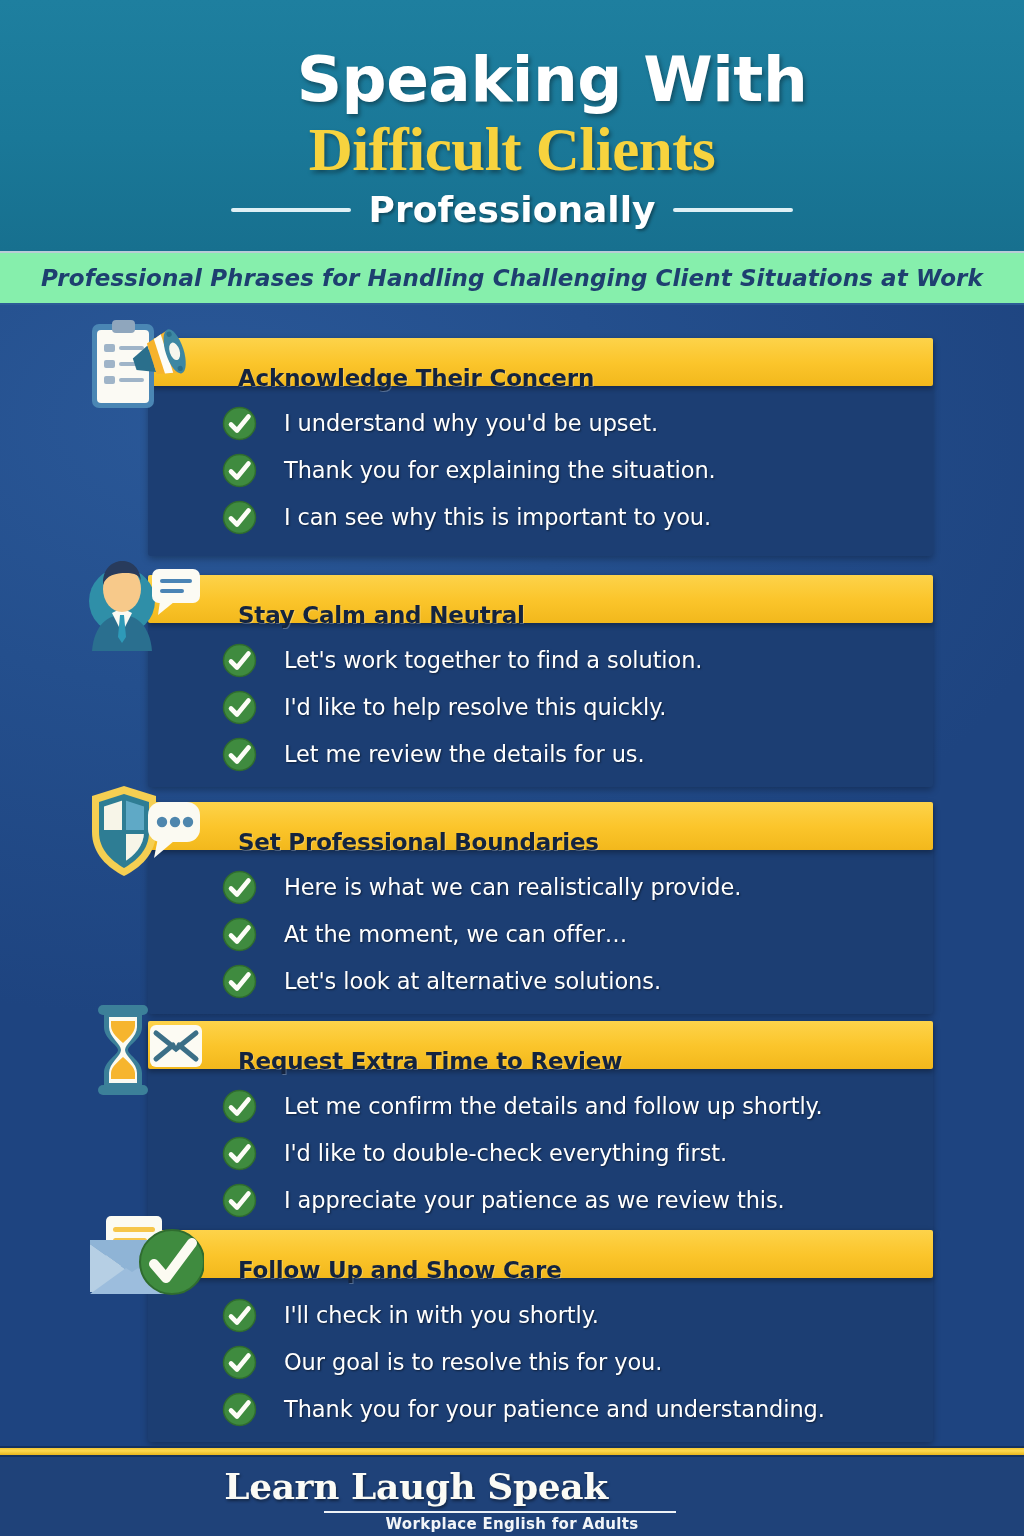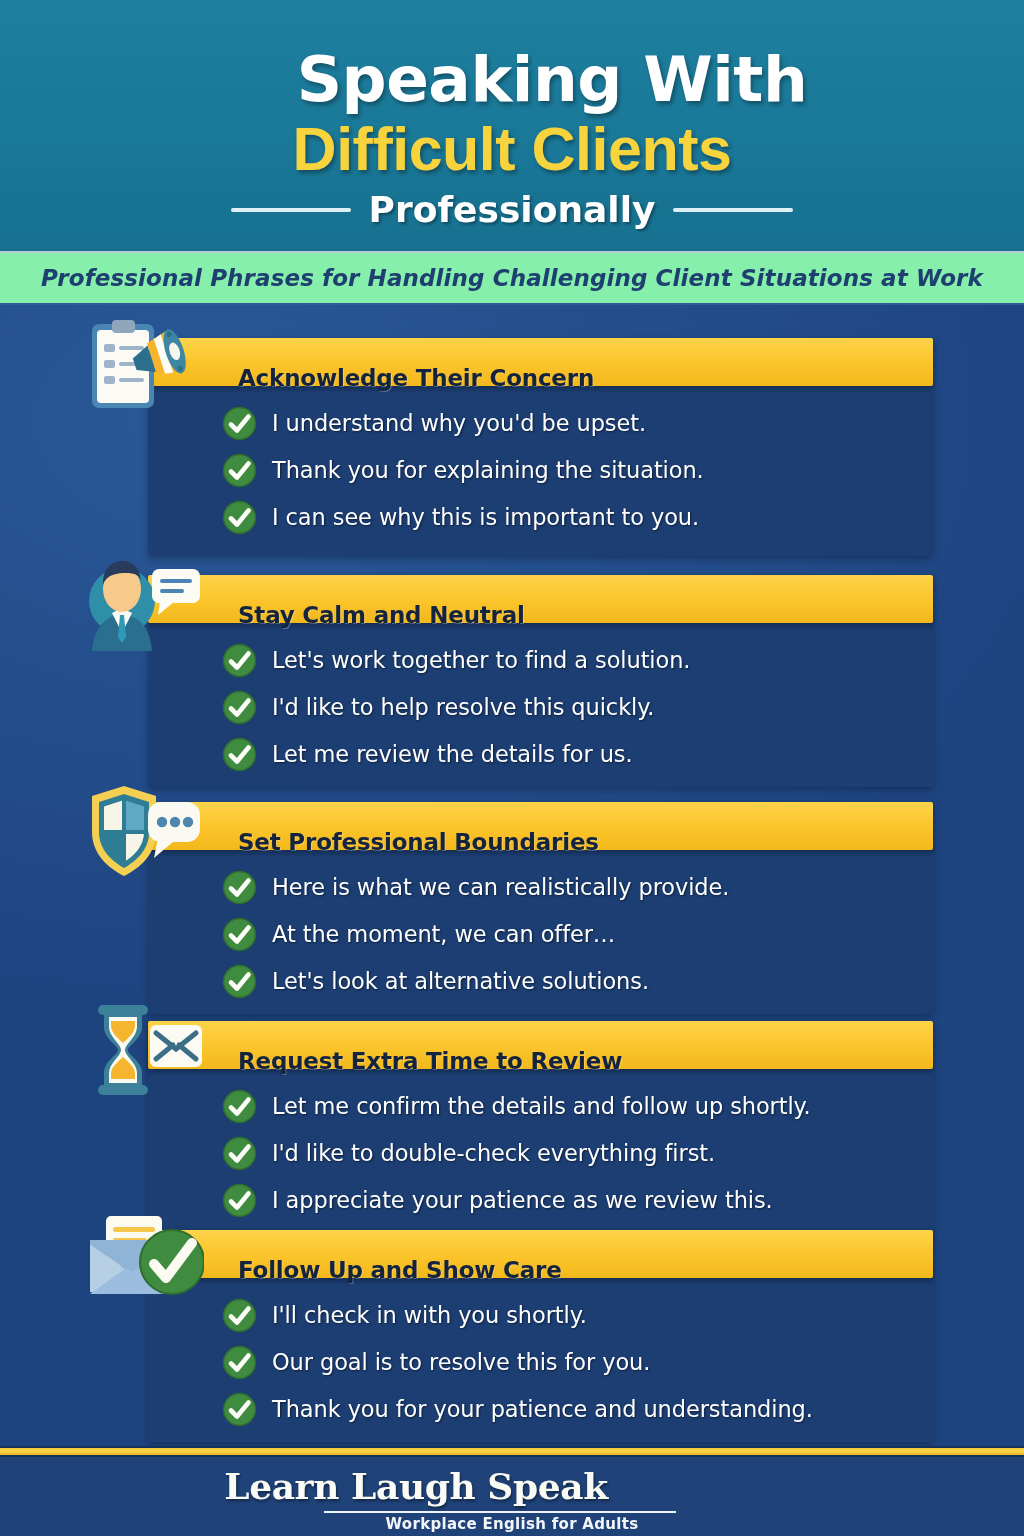--- a/index.html
+++ b/index.html
@@ -41,21 +41,21 @@
     letter-spacing: -0.5px;
     color: #ffffff;
     text-shadow: 2px 3px 4px rgba(0,0,0,0.35);
     line-height: 1;
     margin-left: 40px;
   }
   .title-line2 {
     position: absolute;
     left: 0; top: 119px;
     width: 1024px;
-    font-family: Liberation Sans, sans-serif;
+    font-family: Liberation Serif, serif;
     font-weight: bold;
     font-size: 61px;
     letter-spacing: -0.5px;
     color: #f7d33e;
     text-shadow: 2px 3px 4px rgba(0,0,0,0.35);
     line-height: 1;
   }
   .title-line3-wrap {
     position: absolute;
     left: 0; top: 190px;
@@ -169,20 +169,21 @@
     position: relative;
   }
   .check svg { display: block; }
   .item-text {
     font-family: "DejaVu Sans", sans-serif;
     font-size: 22.5px;
     color: #ffffff;
     text-shadow: 1px 1px 2px rgba(0,0,0,0.5);
     letter-spacing: -0.1px;
     white-space: nowrap;
+    margin-left: 12px;
   }
 
   
   .icon-badge {
     position: absolute;
     left: -62px;
     top: -20px;
     width: 118px;
     height: 100px;
     pointer-events: none;

